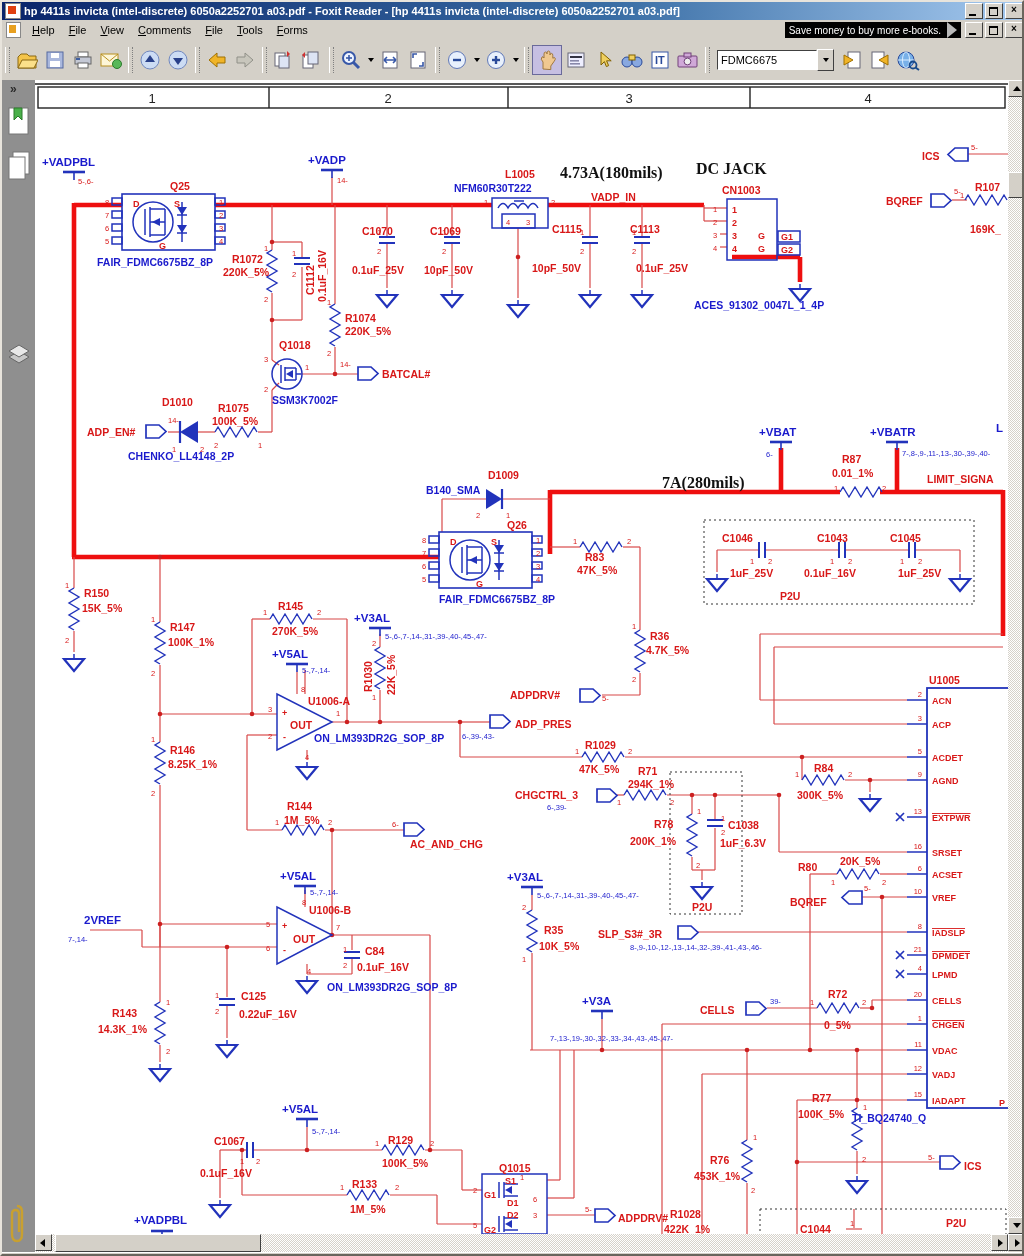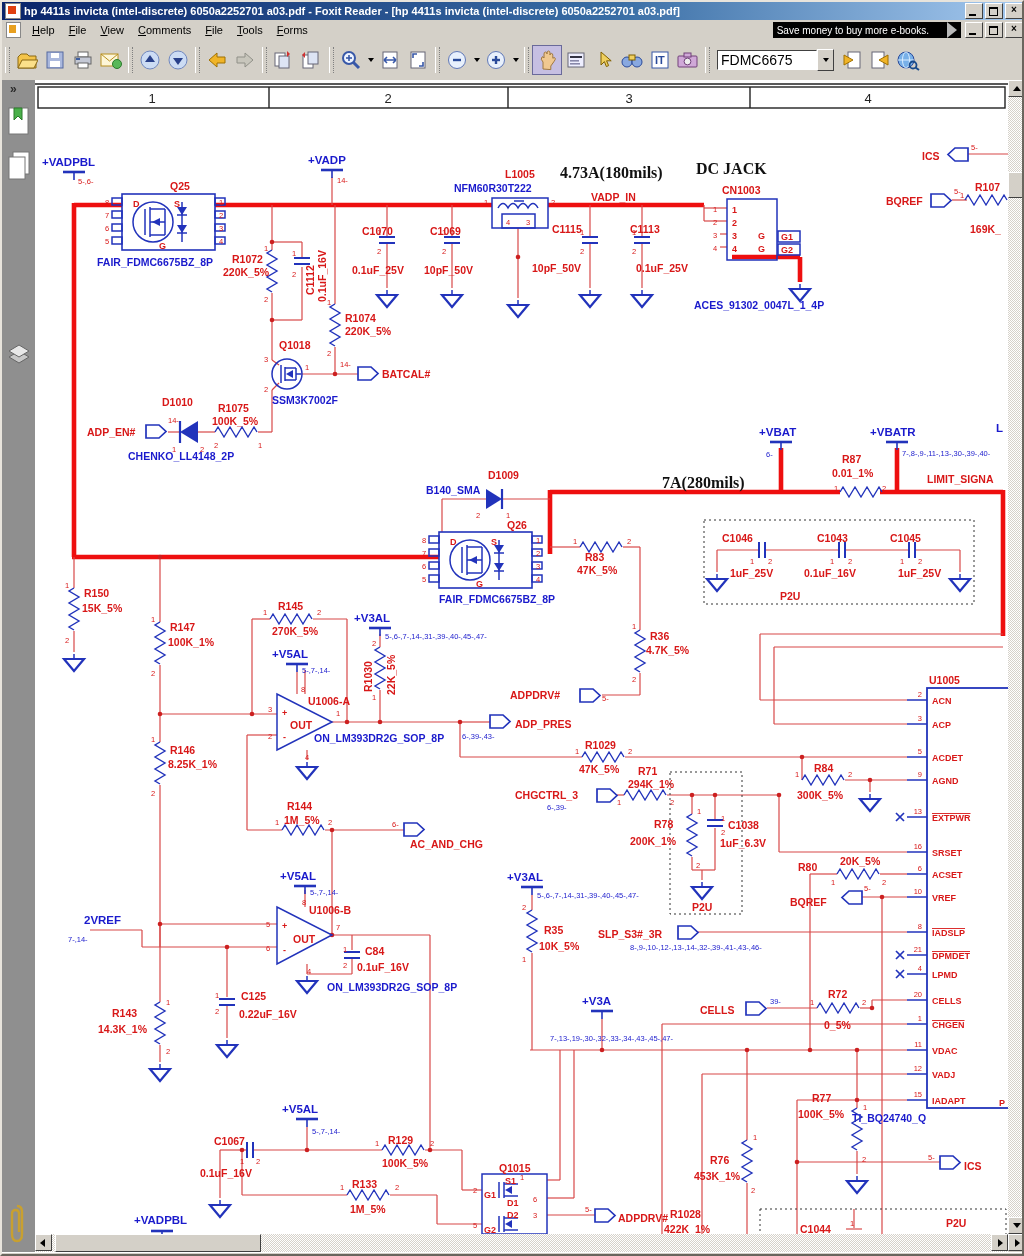--- a/index.html
+++ b/index.html
@@ -18,31 +18,31 @@
   .wbtn.res:after{content:"";position:absolute;left:3px;top:3px;width:7px;height:6px;border:1px solid #000;border-top-width:2px;}
   .wbtn.cls{font-weight:bold;font-size:10px;}
   
   .menubar{position:absolute;left:0;top:18px;width:1024px;height:20px;background:#d4d0c8;display:flex;align-items:center;border-bottom:1px solid #b8b4ac;}
   .micon{width:13px;height:14px;margin:0 4px;background:#fff;border:1px solid #888;position:relative;}
   .micon:before{content:"";position:absolute;left:2px;top:2px;width:7px;height:8px;background:#e8a020;}
   .menuitem{font-size:11px;color:#000;padding:2px 7px;}
   .menuitem:first-letter{text-decoration:underline;}
   .menu-spacer{flex:1;}
   .adbanner{height:16px;background:#000;color:#fff;font-size:10px;display:flex;align-items:center;padding:0 4px;margin-right:4px;}
-  .adtext{padding-right:18px;}
+  .adtext{padding-right:6px;}
   .adarrow{width:0;height:0;border-left:10px solid #b8b8b8;border-top:8px solid transparent;border-bottom:8px solid transparent;}
   
   .toolbar{position:absolute;left:0;top:38px;width:1024px;height:40px;background:#d4d0c8;display:flex;align-items:center;border-bottom:1px solid #948f86;}
   .grip{width:3px;height:26px;border-left:1px solid #fff;border-right:1px dotted #808080;margin:0 3px;}
   .tbtn{width:28px;height:28px;display:flex;align-items:center;justify-content:center;}
   .tbtn.active{background:#c6bfe2;border:1px solid #6a6a9a;}
   .caret{width:11px;height:26px;display:flex;align-items:center;justify-content:center;}
   .caret:after{content:"";border-top:4px solid #000;border-left:3px solid transparent;border-right:3px solid transparent;}
   .combo{display:flex;align-items:center;margin:0 4px;}
-  .combo input{width:92px;height:16px;border:1px solid;border-color:#404040 #fff #fff #404040;font-size:14px;padding:1px 3px;font-family:"Liberation Sans",sans-serif;}
+  .combo input{width:92px;height:16px;border:1px solid;border-color:#404040 #fff #fff #404040;font-size:11px;padding:1px 3px;font-family:"Liberation Sans",sans-serif;}
   .combo .cbtn{width:15px;height:20px;background:#d4d0c8;border:1px solid;border-color:#fff #404040 #404040 #fff;display:flex;align-items:center;justify-content:center;}
   .combo .cbtn:after{content:"";border-top:4px solid #000;border-left:3px solid transparent;border-right:3px solid transparent;}
   
   .sidebar{position:absolute;left:0;top:78px;width:33px;height:1172px;background:#8f8f8f;border-right:1px solid #6e6e6e;}
   .chev{color:#2a2a2a;font-size:12px;font-weight:bold;margin:2px 0 6px 8px;}
   .sideicon{margin:10px 4px;}
   .docarea{position:absolute;left:33px;top:78px;width:973px;height:1154px;background:#fff;overflow:hidden;}
   
   .vscroll{position:absolute;left:1006px;top:78px;width:17px;height:1154px;background:#ece9e2;
     background-image:repeating-conic-gradient(#fff 0 25%,#d6d2ca 0 50%);background-size:2px 2px;}

